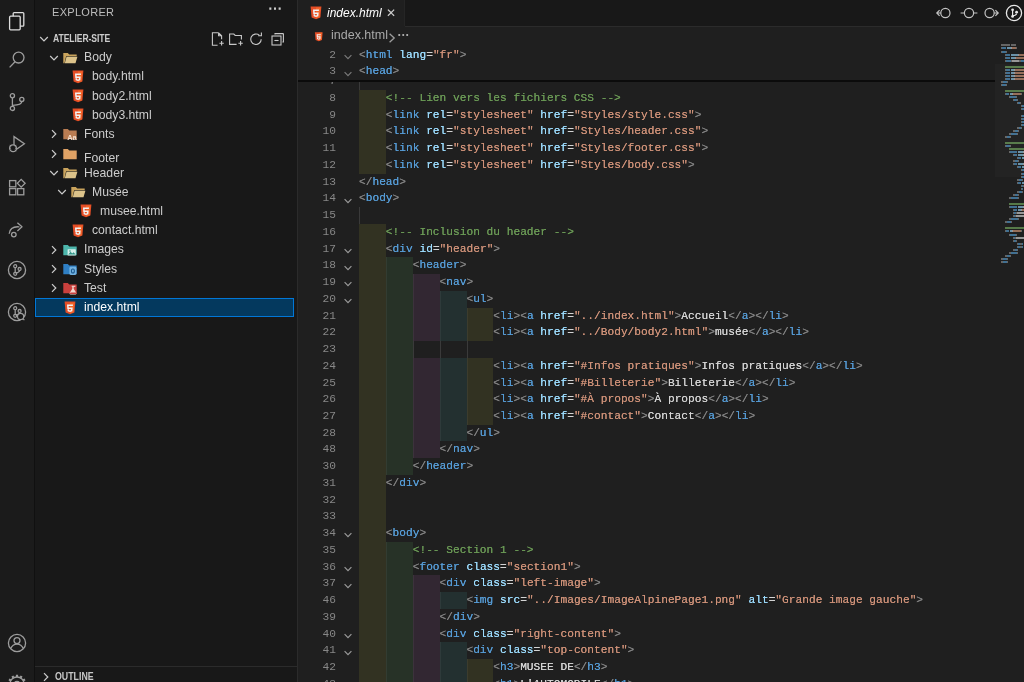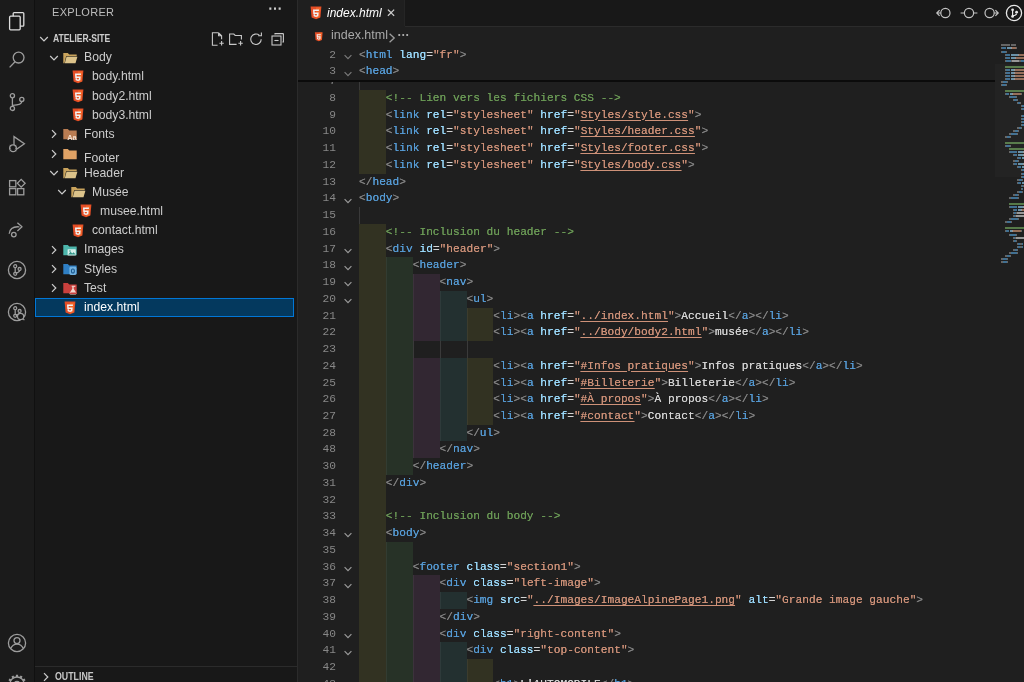--- a/index.html
+++ b/index.html
@@ -31,21 +31,21 @@
 .ln{position:absolute;left:0px;width:38px;text-align:right;font-family:"Liberation Mono",monospace;
   font-size:11.2px;line-height:16.74px;color:#878787}
 .cl{position:absolute;left:61px;font-family:"Liberation Mono",monospace;font-size:11.2px;
   line-height:16.74px;white-space:pre;color:#d4d4d4;text-shadow:0 0 .5px}
 .fc,.fcs{position:absolute;left:44px;width:12px;height:12px}
 .bd{position:absolute;width:26.9px}
 .gl{position:absolute;width:1px;background:rgba(255,255,255,0.05)}
 .gd{position:absolute;width:1px;height:16.74px;background:#3a3a3a}
 .p{color:#808080}.t{color:#569cd6}.a{color:#9cdcfe}.e{color:#d4d4d4}
 .s{color:#ce9178}.c{color:#6a9955}.x{color:#d4d4d4}
-.u{color:#ce9178;text-decoration:underline;text-underline-offset:2px}
+.u{color:#ce9178;text-underline-offset:2px}
 .sticky{position:absolute;left:0;top:44px;width:697px;height:36px;background:#1f1f1f;z-index:4}
 .sticky .ln,.sticky .cl,.sticky .fcs{z-index:5}
 .stb{position:absolute;left:0;top:79.8px;width:697px;height:2.2px;background:#0b0b0b;z-index:6}
 .mini{position:absolute;left:697px;top:44px;width:29px;height:638px;background:#1f1f1f;overflow:hidden}
 .mini i{position:absolute;height:2px;display:block;opacity:.75}
 .mini .sl{position:absolute;left:0;top:20px;width:29px;height:113px;background:rgba(255,255,255,0.018);display:block}
 .et{position:absolute;top:3px;width:20px;height:20px}
 </style></head>
 <body>
 <div id="root">
@@ -378,52 +378,53 @@
       <div class="ln" style="top:424.7px">28</div>
       <div class="cl" style="top:424.7px">                <span class="p">&lt;/</span><span class="t">ul</span><span class="p">&gt;</span></div>
       <div class="ln" style="top:441.4px">48</div>
       <div class="cl" style="top:441.4px">            <span class="p">&lt;/</span><span class="t">nav</span><span class="p">&gt;</span></div>
       <div class="ln" style="top:458.2px">30</div>
       <div class="cl" style="top:458.2px">        <span class="p">&lt;/</span><span class="t">header</span><span class="p">&gt;</span></div>
       <div class="ln" style="top:474.9px">31</div>
       <div class="cl" style="top:474.9px">    <span class="p">&lt;/</span><span class="t">div</span><span class="p">&gt;</span></div>
       <div class="ln" style="top:491.7px">32</div>
       <div class="ln" style="top:508.4px">33</div>
-      <div class="cl" style="top:508.4px">    <span class="c">&lt;!-- Inclusion du body --&gt;</span></div>
       <div class="ln" style="top:525.1px">34</div>
       <div class="fc" style="top:527.4px"><svg width="12" height="12" viewBox="0 0 12 12">
           <path d="M2.6 4.2 6 7.6 9.4 4.2" fill="none" stroke="#9a9a9a" stroke-width="1.2"></path>
         </svg></div>
       <div class="cl" style="top:525.1px">    <span class="p">&lt;</span><span class="t">body</span><span class="p">&gt;</span></div>
       <div class="ln" style="top:541.9px">35</div>
+      <div class="cl" style="top:541.9px">        <span class="c">&lt;!-- Section 1 --&gt;</span></div>
       <div class="ln" style="top:558.6px">36</div>
       <div class="fc" style="top:560.9px"><svg width="12" height="12" viewBox="0 0 12 12">
           <path d="M2.6 4.2 6 7.6 9.4 4.2" fill="none" stroke="#9a9a9a" stroke-width="1.2"></path>
         </svg></div>
       <div class="cl" style="top:558.6px">        <span class="p">&lt;</span><span class="t">footer</span> <span class="a">class</span><span class="e">=</span><span class="s">"</span><span class="s">section1</span><span class="s">"</span><span class="p">&gt;</span></div>
       <div class="ln" style="top:575.4px">37</div>
       <div class="fc" style="top:577.7px"><svg width="12" height="12" viewBox="0 0 12 12">
           <path d="M2.6 4.2 6 7.6 9.4 4.2" fill="none" stroke="#9a9a9a" stroke-width="1.2"></path>
         </svg></div>
       <div class="cl" style="top:575.4px">            <span class="p">&lt;</span><span class="t">div</span> <span class="a">class</span><span class="e">=</span><span class="s">"</span><span class="s">left-image</span><span class="s">"</span><span class="p">&gt;</span></div>
-      <div class="ln" style="top:592.1px">38</div>
+      <div class="ln" style="top:592.1px">46</div>
       <div class="cl" style="top:592.1px">                <span class="p">&lt;</span><span class="t">img</span> <span class="a">src</span><span class="e">=</span><span class="s">"</span><span class="u">../Images/ImageAlpinePage1.png</span><span class="s">"</span> <span class="a">alt</span><span class="e">=</span><span class="s">"</span><span class="s">Grande image gauche</span><span class="s">"</span><span class="p">&gt;</span></div>
       <div class="ln" style="top:608.8px">39</div>
       <div class="cl" style="top:608.8px">            <span class="p">&lt;/</span><span class="t">div</span><span class="p">&gt;</span></div>
       <div class="ln" style="top:625.6px">40</div>
       <div class="fc" style="top:627.9px"><svg width="12" height="12" viewBox="0 0 12 12">
           <path d="M2.6 4.2 6 7.6 9.4 4.2" fill="none" stroke="#9a9a9a" stroke-width="1.2"></path>
         </svg></div>
       <div class="cl" style="top:625.6px">            <span class="p">&lt;</span><span class="t">div</span> <span class="a">class</span><span class="e">=</span><span class="s">"</span><span class="s">right-content</span><span class="s">"</span><span class="p">&gt;</span></div>
       <div class="ln" style="top:642.3px">41</div>
       <div class="fc" style="top:644.6px"><svg width="12" height="12" viewBox="0 0 12 12">
           <path d="M2.6 4.2 6 7.6 9.4 4.2" fill="none" stroke="#9a9a9a" stroke-width="1.2"></path>
         </svg></div>
       <div class="cl" style="top:642.3px">                <span class="p">&lt;</span><span class="t">div</span> <span class="a">class</span><span class="e">=</span><span class="s">"</span><span class="s">top-content</span><span class="s">"</span><span class="p">&gt;</span></div>
       <div class="ln" style="top:659.1px">42</div>
+      <div class="cl" style="top:659.1px">                    <span class="p">&lt;</span><span class="t">h3</span><span class="p">&gt;</span><span class="x">MUSEE DE</span><span class="p">&lt;/</span><span class="t">h3</span><span class="p">&gt;</span></div>
       <div class="ln" style="top:675.8px">43</div>
       <div class="cl" style="top:675.8px">                    <span class="p">&lt;</span><span class="t">h1</span><span class="p">&gt;</span><span class="x">L'AUTOMOBILE</span><span class="p">&lt;/</span><span class="t">h1</span><span class="p">&gt;</span></div>
       <div class="sticky">
         <div class="ln" style="top:2.6px">2</div>
         <div class="fcs" style="top:4.9px"><svg width="12" height="12" viewBox="0 0 12 12">
             <path d="M2.6 4.2 6 7.6 9.4 4.2" fill="none" stroke="#7a7a7a" stroke-width="1.2"></path>
           </svg></div>
         <div class="cl" style="top:2.6px"><span class="p">&lt;</span><span class="t">html</span> <span class="a">lang</span><span class="e">=</span><span class="s">"</span><span class="s">fr</span><span class="s">"</span><span class="p">&gt;</span></div>
         <div class="ln" style="top:19.3px">3</div>
         <div class="fcs" style="top:21.6px"><svg width="12" height="12" viewBox="0 0 12 12">

